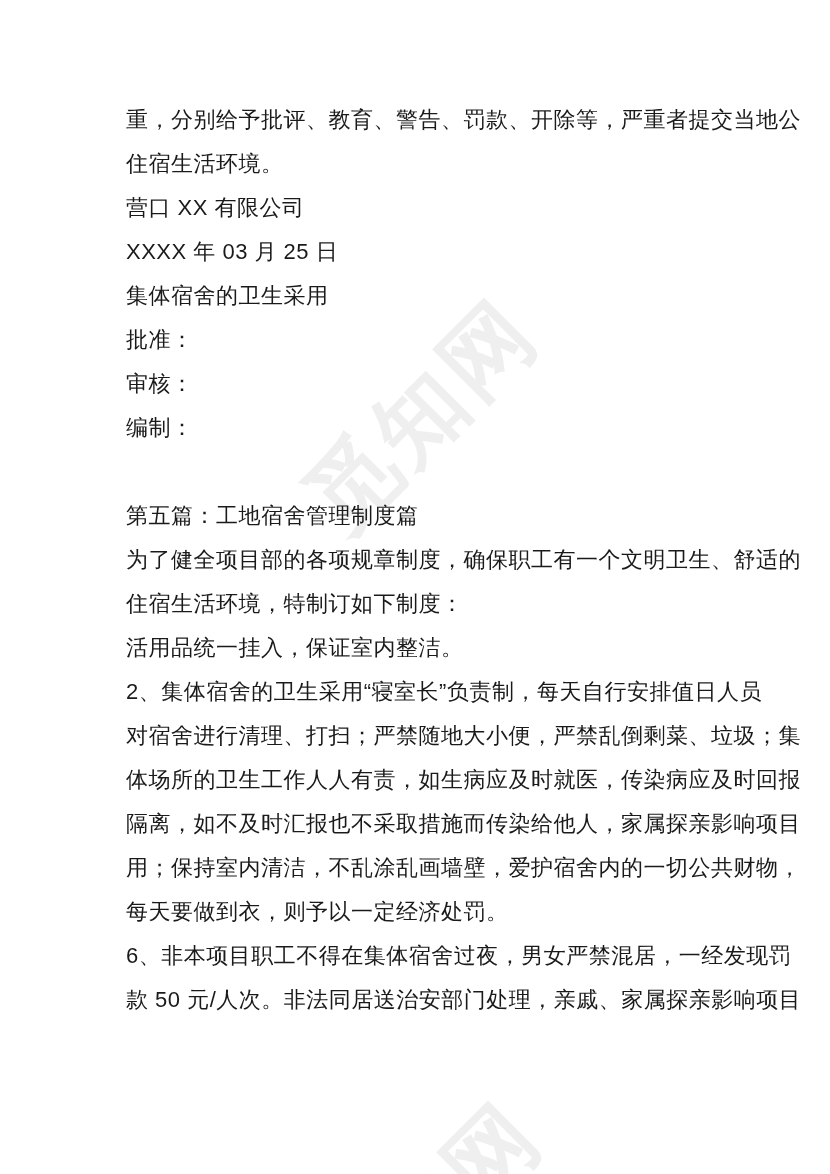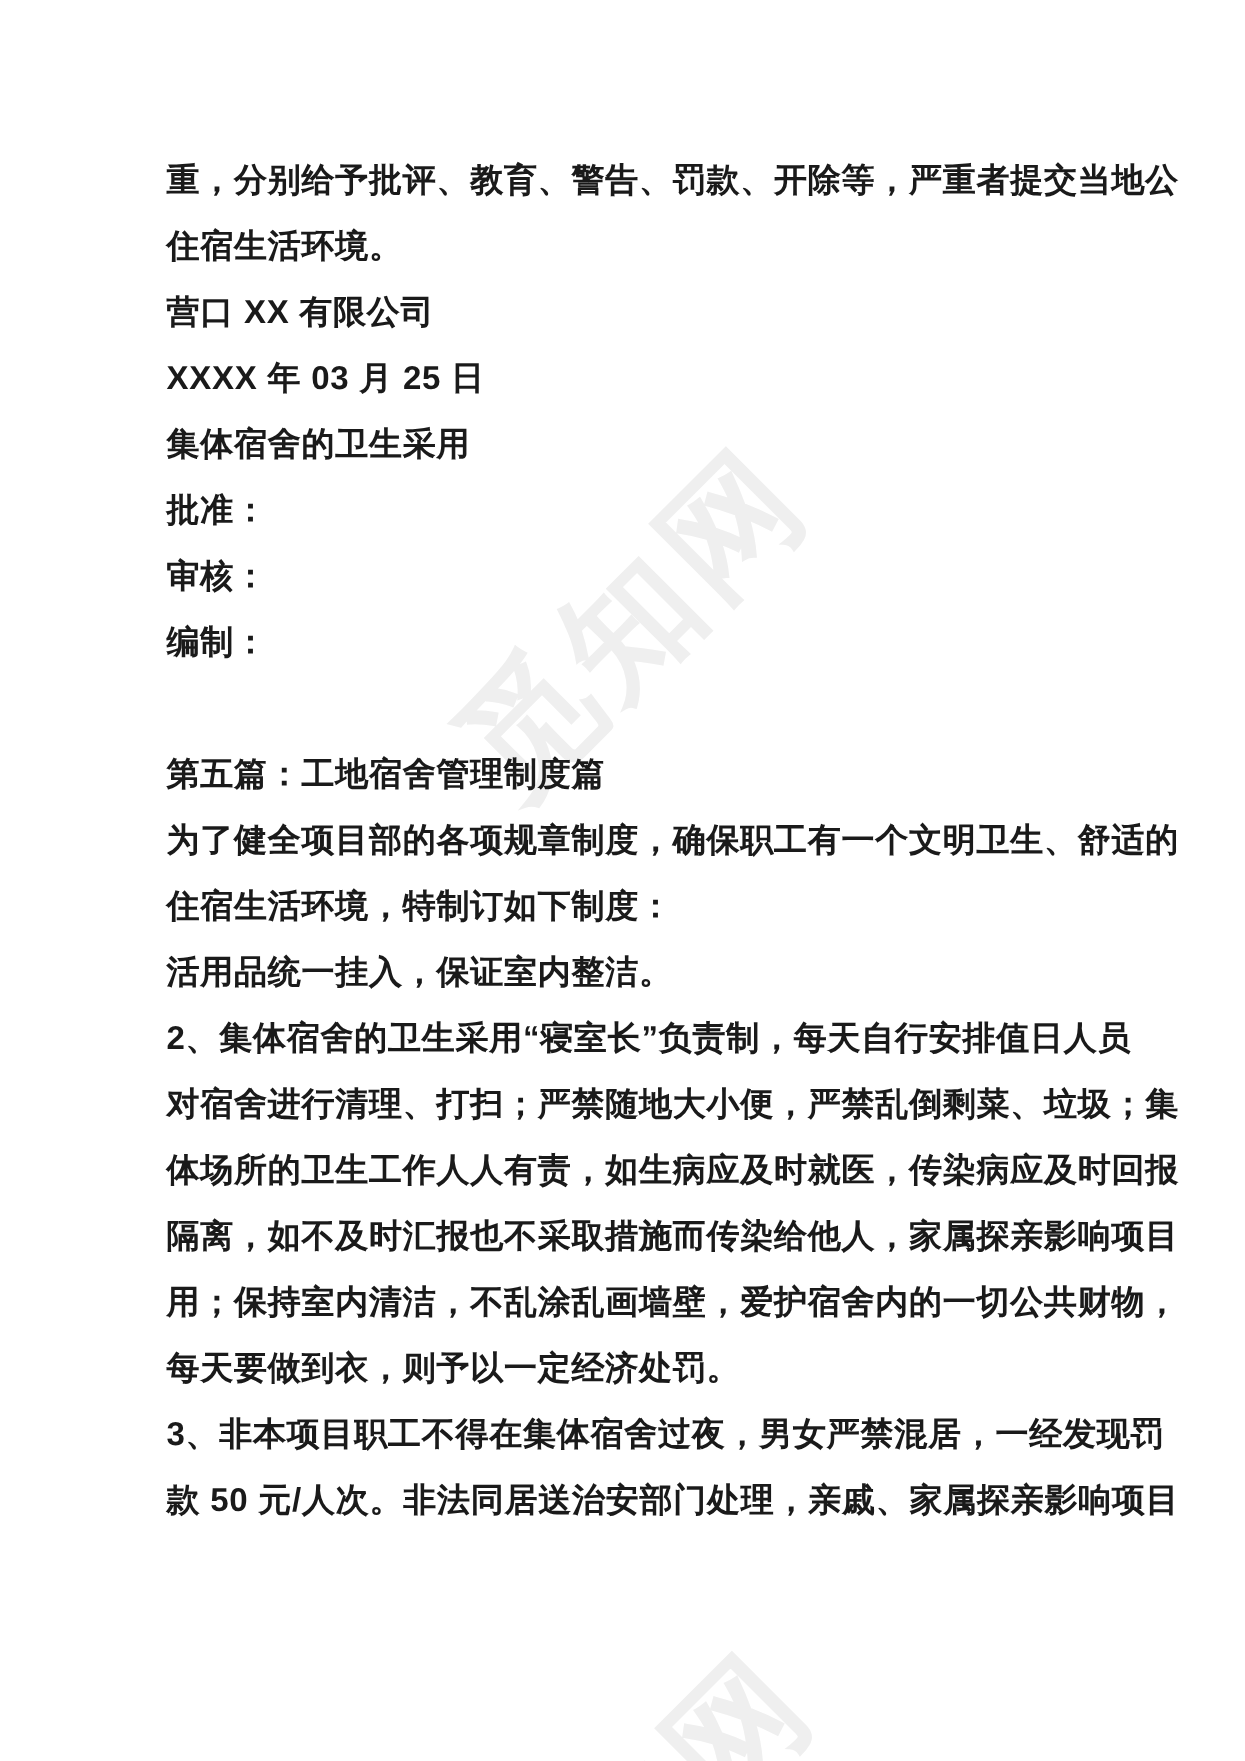--- a/index.html
+++ b/index.html
@@ -34,27 +34,27 @@
   .watermark.wm-center {
     left: 267px;
     top: 369px;
   }
   .watermark.wm-bottom {
     left: 271px;
     top: 1172px;
   }
   .doc-body {
     position: absolute;
-    left: 111px;
+    left: 126px;
     top: 98px;
     width: 600px;
     color: #1a1a1a;
     font-size: 22px;
     line-height: 44px;
-    font-weight: 700;
+    font-weight: 400;
     letter-spacing: 0.5px;
     text-align: left;
   }
   .line {
     height: 44px;
     white-space: nowrap;
   }
 </style>
 </head>
 <body>
@@ -78,17 +78,17 @@
       <div class="line">第五篇：工地宿舍管理制度篇</div>
       <div class="line">为了健全项目部的各项规章制度，确保职工有一个文明卫生、舒适的</div>
       <div class="line">住宿生活环境，特制订如下制度：</div>
       <div class="line">活用品统一挂入，保证室内整洁。</div>
       <div class="line">2、集体宿舍的卫生采用“寝室长”负责制，每天自行安排值日人员</div>
       <div class="line">对宿舍进行清理、打扫；严禁随地大小便，严禁乱倒剩菜、垃圾；集</div>
       <div class="line">体场所的卫生工作人人有责，如生病应及时就医，传染病应及时回报</div>
       <div class="line">隔离，如不及时汇报也不采取措施而传染给他人，家属探亲影响项目</div>
       <div class="line">用；保持室内清洁，不乱涂乱画墙壁，爱护宿舍内的一切公共财物，</div>
       <div class="line">每天要做到衣，则予以一定经济处罚。</div>
-      <div class="line">3、非本项目职工不得在集体宿舍过夜，男女严禁混居，一经发现罚</div>
+      <div class="line">6、非本项目职工不得在集体宿舍过夜，男女严禁混居，一经发现罚</div>
       <div class="line">款 50 元/人次。非法同居送治安部门处理，亲戚、家属探亲影响项目</div>
     </div>
 
 </div>
 
 </body></html>

